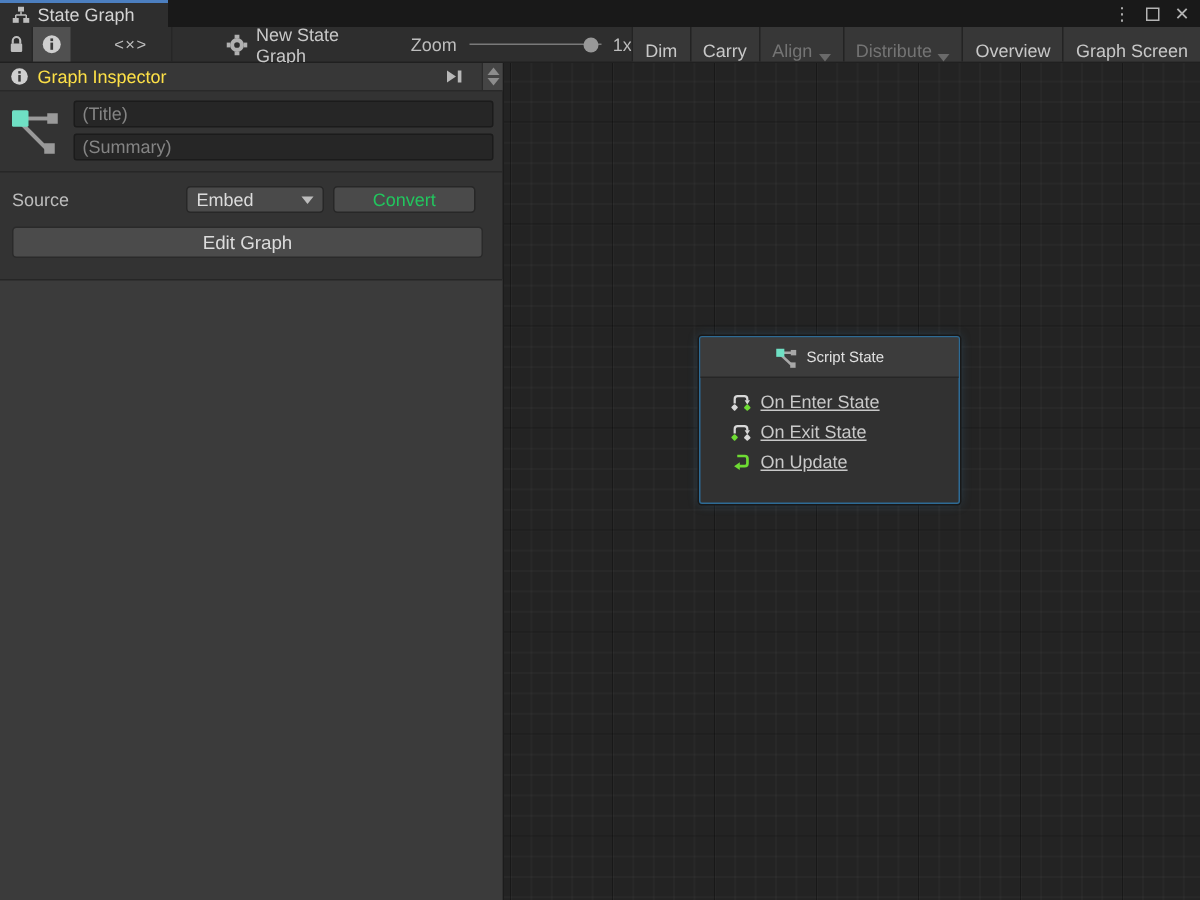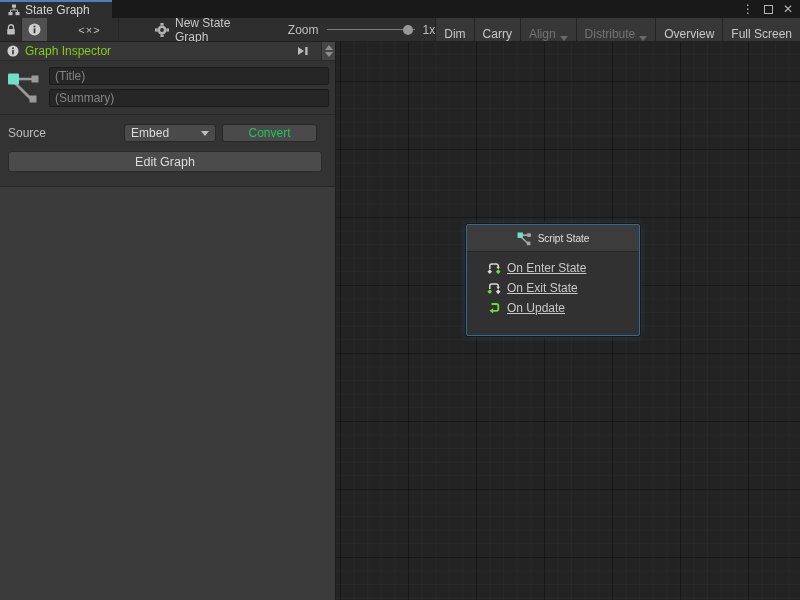--- a/index.html
+++ b/index.html
@@ -48,21 +48,21 @@
   .action-btn.disabled { color:#747474; }
   .dd-arrow { width:0; height:0; border-left:4px solid transparent; border-right:4px solid transparent; border-top:5px solid #8a8a8a; margin-top:1px; }
   .action-btn.disabled .dd-arrow { border-top-color:#6a6a6a; }
 
   
   .main { flex:1; display:flex; min-height:0; }
   .left-panel { width:336px; flex:0 0 336px; background:#333333; display:flex; flex-direction:column; border-right:1px solid #1c1c1c; }
 
   .inspector-header {
     height:19px; flex:0 0 19px; background:#373737; border-bottom:1px solid #292929;
-    display:flex; align-items:center; gap:6px; padding-left:7px; color:#84cc16;
+    display:flex; align-items:center; gap:6px; padding-left:7px; color:#fde047;
   }
   .inspector-header .spacer { flex:1; }
   .dock-btn { display:flex; align-items:center; padding:0 6px; height:100%; }
   .spinner {
     width:14px; height:100%; background:#454545; border-left:1px solid #2a2a2a;
     display:flex; flex-direction:column; align-items:center; justify-content:center; gap:2px;
   }
   .tri-up { width:0; height:0; border-left:4px solid transparent; border-right:4px solid transparent; border-bottom:5px solid #8d8d8d; }
   .tri-down { width:0; height:0; border-left:4px solid transparent; border-right:4px solid transparent; border-top:5px solid #8d8d8d; }
 
@@ -203,21 +203,21 @@
         <span class="dd-arrow"></span>
       </div>
       <div class="action-btn disabled">
         <span>Distribute</span>
         <span class="dd-arrow"></span>
       </div>
       <div class="action-btn">
         <span>Overview</span>
       </div>
       <div class="action-btn">
-        <span>Full Screen</span>
+        <span>Graph Screen</span>
       </div>
     </div>
   </div>
 
   <div class="main">
 
     <div class="left-panel">
       <div class="inspector-header">
         <span class="icon">
           <svg width="12" height="12" viewBox="0 0 13 13">

